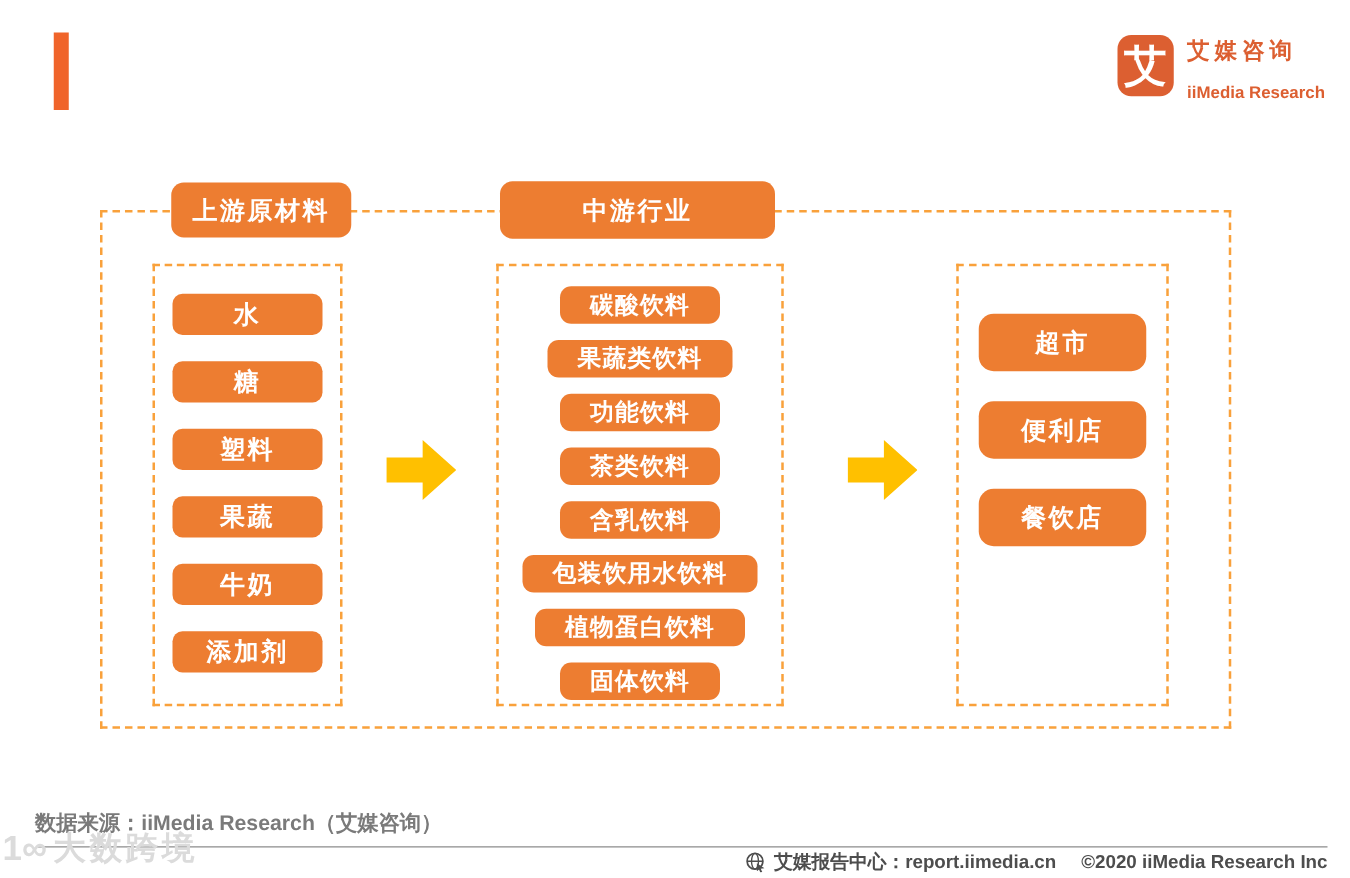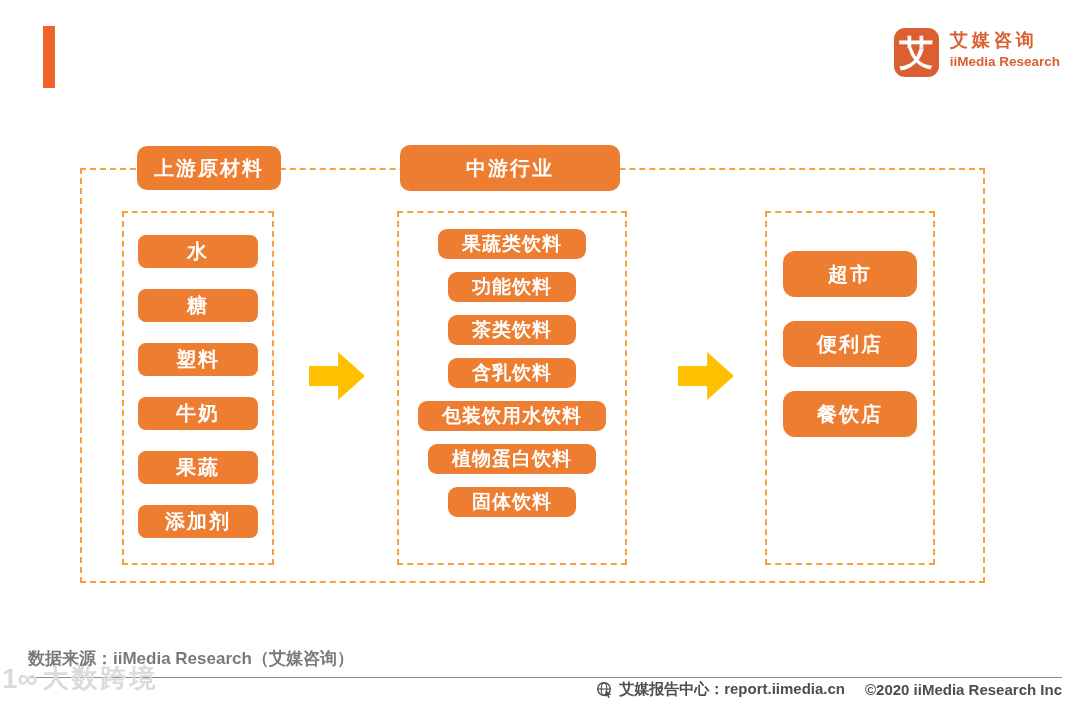--- a/index.html
+++ b/index.html
@@ -55,21 +55,21 @@
     font-size: 18px;
     font-weight: bold;
     letter-spacing: 4px;
     line-height: 1.1;
     margin-top: 3px;
   }
   .logo-en {
     color: #DC5F31;
     font-size: 13.5px;
     font-weight: bold;
-    margin-top: 3px;
+    margin-top: 15px;
   }
 
   
   .outer-frame {
     position: absolute;
     left: 80px; top: 168px;
     width: 905px; height: 415px;
     border: 2px dashed #F9A13B;
   }
   .col-header {
@@ -188,26 +188,27 @@
 
   <div class="outer-frame"></div>
 
   <div class="col-header c0">上游原材料</div>
   <div class="col-header c1">中游行业</div>
 
   <div class="inner-panel p0">
     <div class="pill">水</div>
     <div class="pill">糖</div>
     <div class="pill">塑料</div>
+    <div class="pill">果蔬</div>
     <div class="pill">牛奶</div>
-    <div class="pill">果蔬</div>
     <div class="pill">添加剂</div>
   </div>
 
   <div class="inner-panel p1">
+    <div class="pill">碳酸饮料</div>
     <div class="pill">果蔬类饮料</div>
     <div class="pill">功能饮料</div>
     <div class="pill">茶类饮料</div>
     <div class="pill">含乳饮料</div>
     <div class="pill">包装饮用水饮料</div>
     <div class="pill">植物蛋白饮料</div>
     <div class="pill">固体饮料</div>
   </div>
 
   <div class="inner-panel p2">

